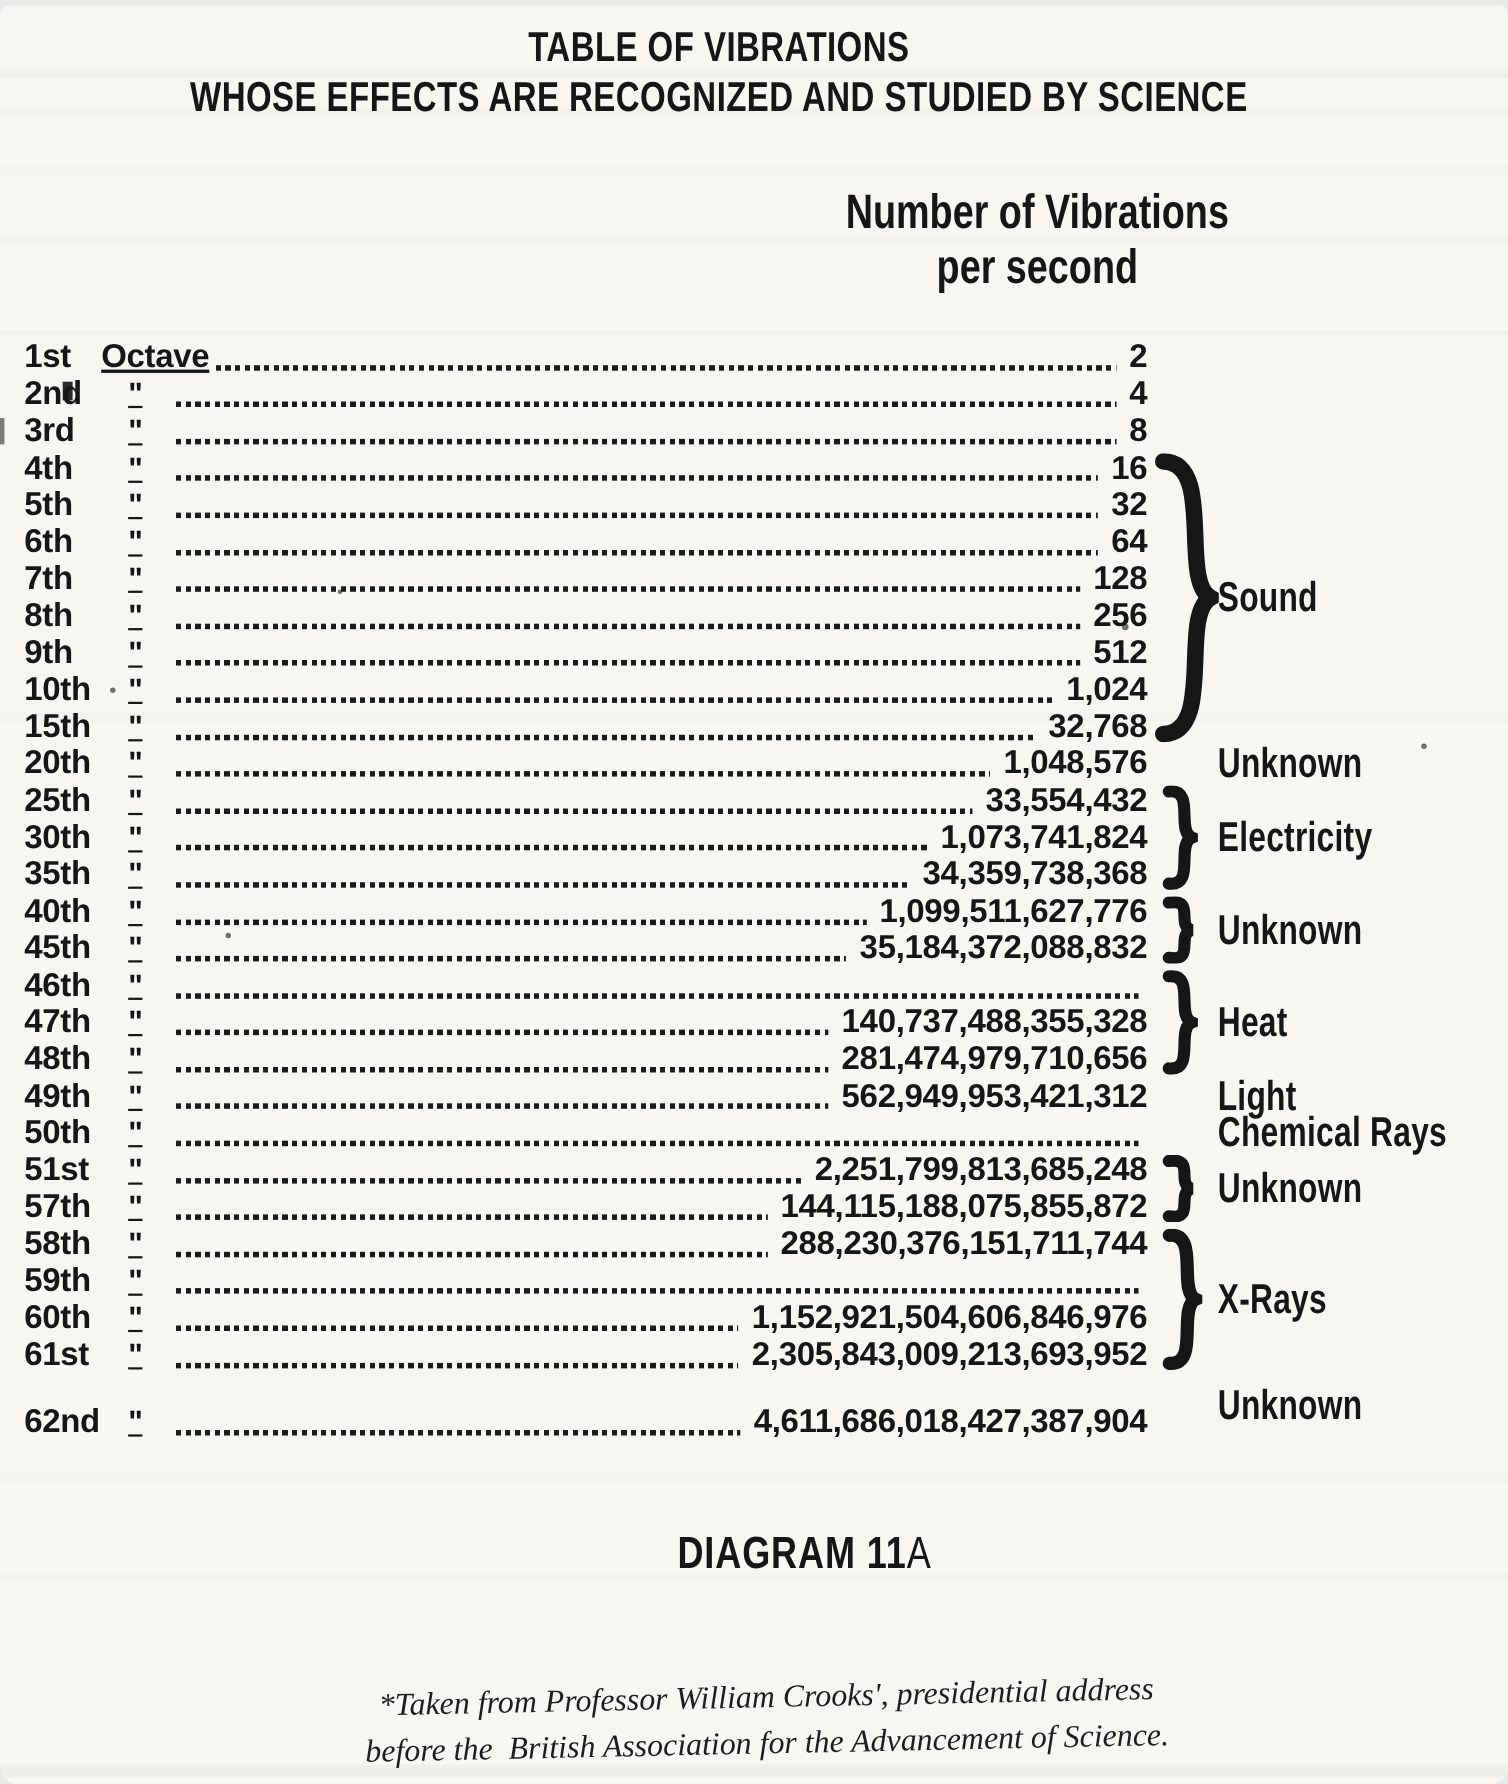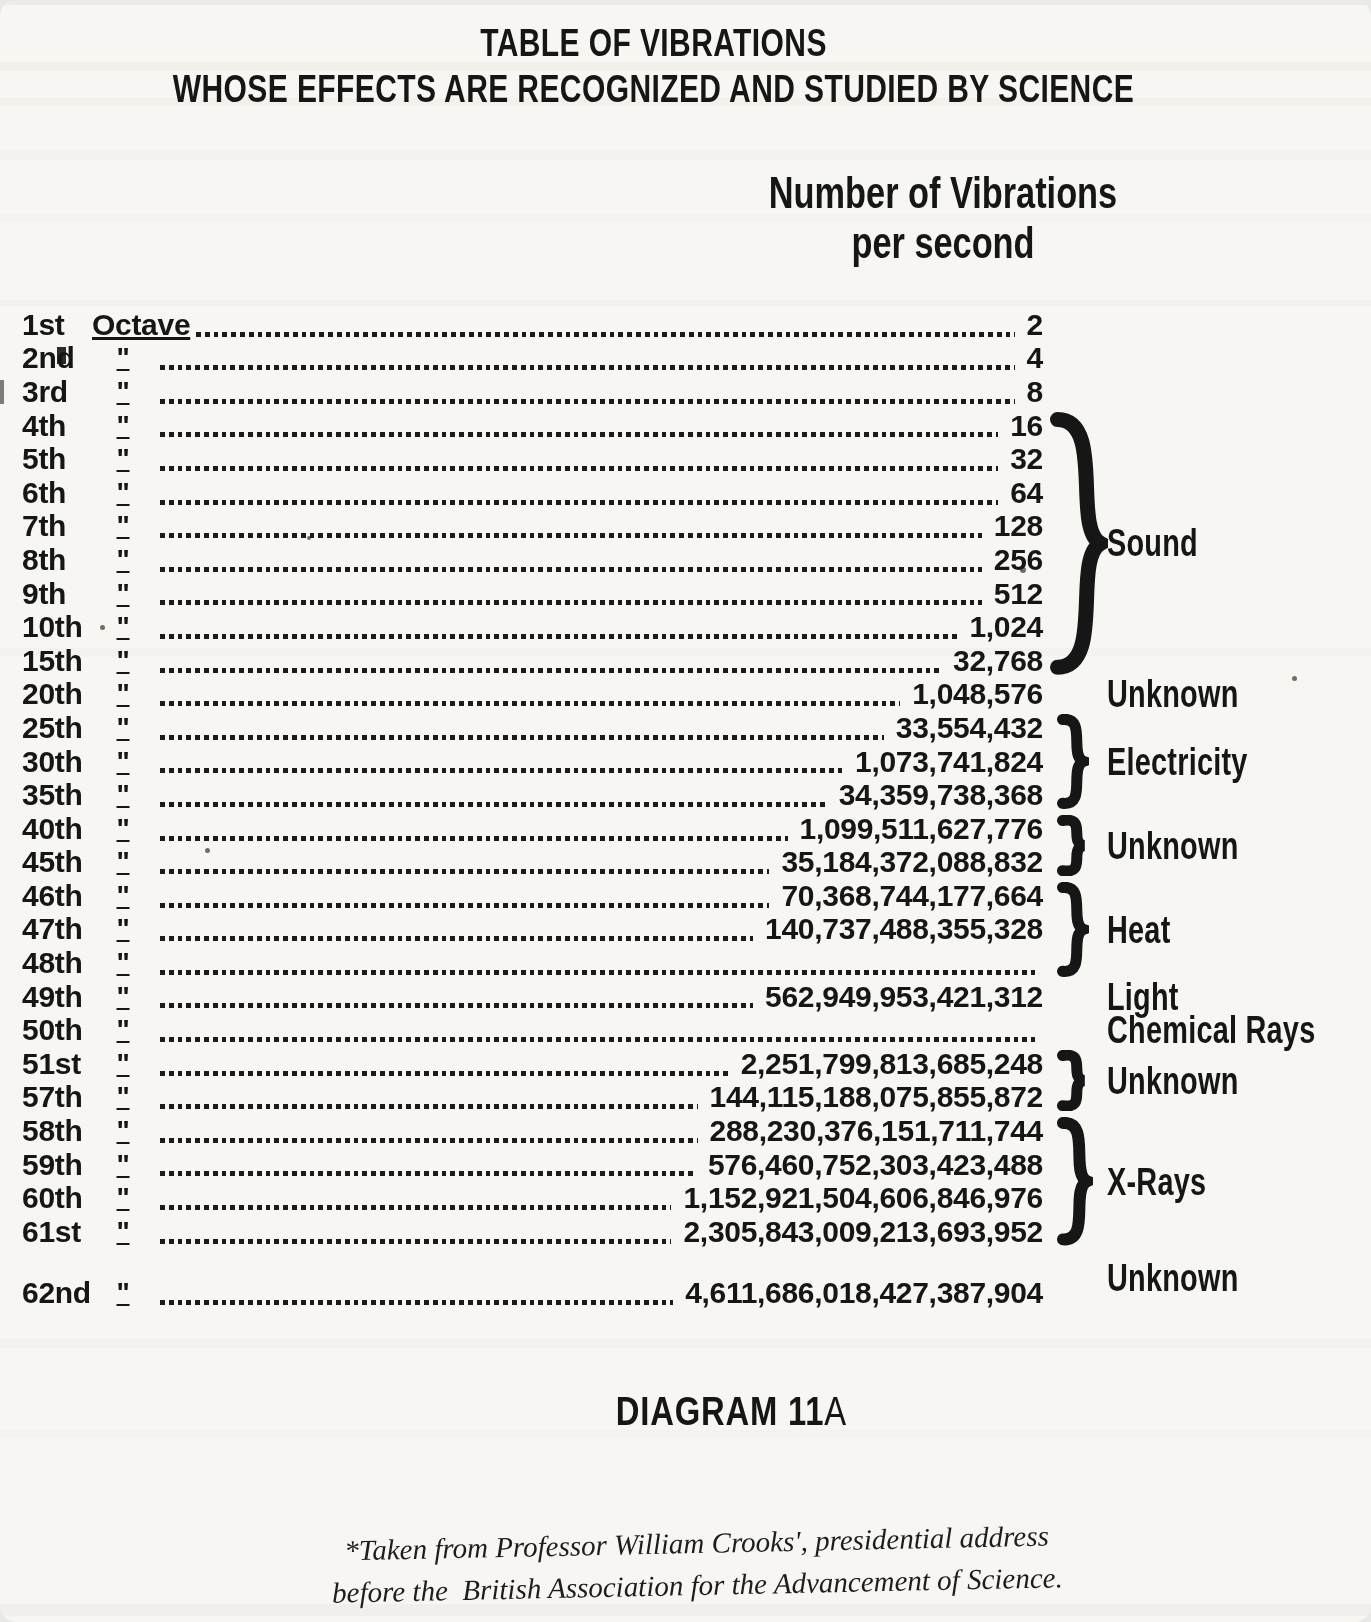--- a/index.html
+++ b/index.html
@@ -196,32 +196,32 @@
       <div class="row">
         <span class="ord">45th</span>
         <span class="unit">"</span>
         <span class="leader"></span>
         <span class="val">35,184,372,088,832</span>
       </div>
       <div class="row">
         <span class="ord">46th</span>
         <span class="unit">"</span>
         <span class="leader"></span>
-        <span class="val">70,368,744,177,664</span>
       </div>
       <div class="row">
         <span class="ord">47th</span>
         <span class="unit">"</span>
         <span class="leader"></span>
         <span class="val">140,737,488,355,328</span>
       </div>
       <div class="row">
         <span class="ord">48th</span>
         <span class="unit">"</span>
         <span class="leader"></span>
+        <span class="val">281,474,979,710,656</span>
       </div>
       <div class="row">
         <span class="ord">49th</span>
         <span class="unit">"</span>
         <span class="leader"></span>
         <span class="val">562,949,953,421,312</span>
       </div>
       <div class="row">
         <span class="ord">50th</span>
         <span class="unit">"</span>
@@ -242,21 +242,20 @@
       <div class="row">
         <span class="ord">58th</span>
         <span class="unit">"</span>
         <span class="leader"></span>
         <span class="val">288,230,376,151,711,744</span>
       </div>
       <div class="row">
         <span class="ord">59th</span>
         <span class="unit">"</span>
         <span class="leader"></span>
-        <span class="val">576,460,752,303,423,488</span>
       </div>
       <div class="row">
         <span class="ord">60th</span>
         <span class="unit">"</span>
         <span class="leader"></span>
         <span class="val">1,152,921,504,606,846,976</span>
       </div>
       <div class="row">
         <span class="ord">61st</span>
         <span class="unit">"</span>

